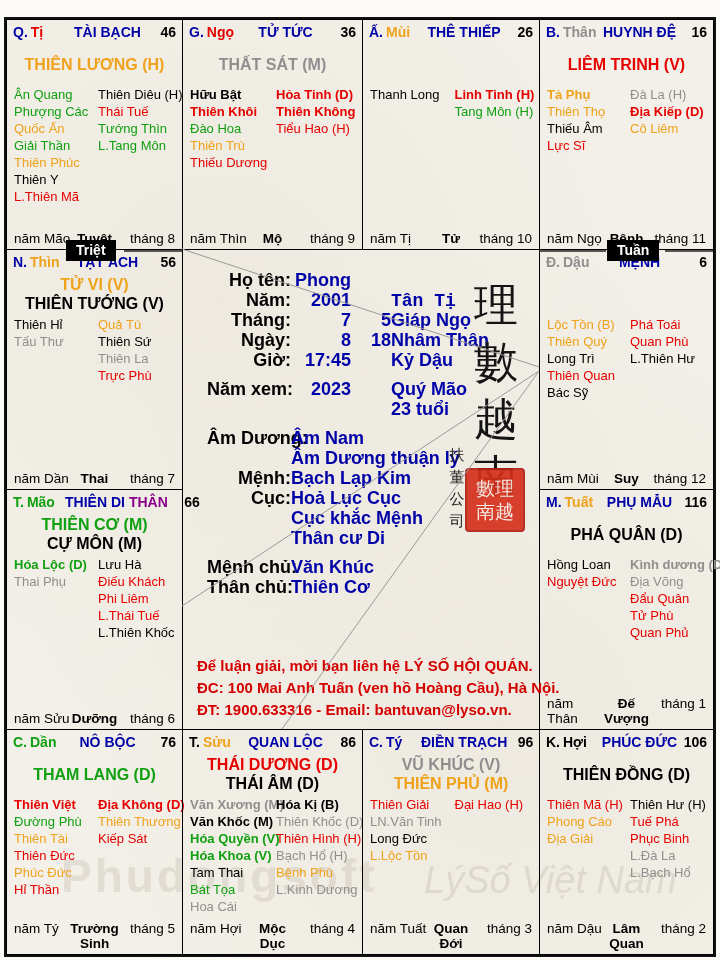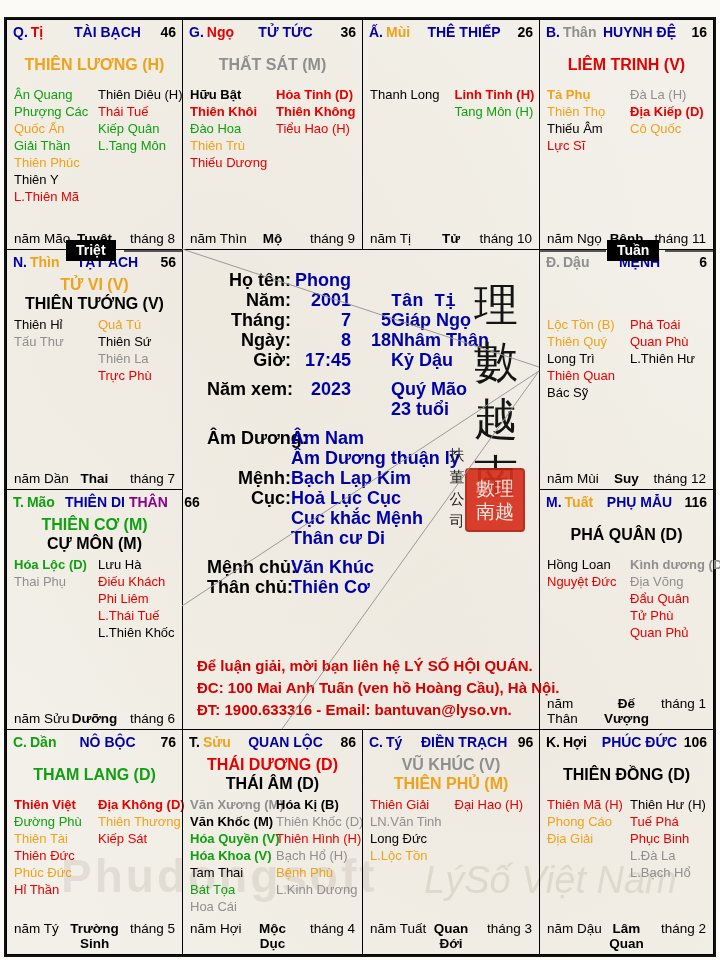--- a/index.html
+++ b/index.html
@@ -94,21 +94,21 @@
           <div class="star" style="color: rgb(17, 160, 17);">Phượng Các</div>
           <div class="star" style="color: rgb(239, 162, 27);">Quốc Ấn</div>
           <div class="star" style="color: rgb(17, 160, 17);">Giải Thần</div>
           <div class="star" style="color: rgb(239, 162, 27);">Thiên Phúc</div>
           <div class="star" style="color: rgb(0, 0, 0);">Thiên Y</div>
           <div class="star" style="color: rgb(230, 0, 0);">L.Thiên Mã</div>
         </div>
         <div class="scol">
           <div class="star" style="color: rgb(0, 0, 0);">Thiên Diêu (H)</div>
           <div class="star" style="color: rgb(230, 0, 0);">Thái Tuế</div>
-          <div class="star" style="color: rgb(17, 160, 17);">Kiếp Quân</div>
+          <div class="star" style="color: rgb(17, 160, 17);">Tướng Thìn</div>
           <div class="star" style="color: rgb(17, 160, 17);">L.Tang Môn</div>
         </div>
       </div>
       <div class="cell-foot">
         <span class="fyear">năm Mão</span>
         <span class="fstage" style="color: rgb(0, 0, 0); font-weight: 700;">Tuyệt</span>
         <span class="fmonth">tháng 8</span>
       </div>
     </div>
   <div class="cell" id="c1">
@@ -174,21 +174,21 @@
       <div class="cell-stars">
         <div class="scol">
           <div class="star" style="color: rgb(239, 162, 27); font-weight: 700;">Tả Phụ</div>
           <div class="star" style="color: rgb(239, 162, 27);">Thiên Thọ</div>
           <div class="star" style="color: rgb(0, 0, 0);">Thiếu Âm</div>
           <div class="star" style="color: rgb(230, 0, 0);">Lực Sĩ</div>
         </div>
         <div class="scol">
           <div class="star" style="color: rgb(143, 143, 143);">Đà La (H)</div>
           <div class="star" style="color: rgb(230, 0, 0); font-weight: 700;">Địa Kiếp (D)</div>
-          <div class="star" style="color: rgb(239, 162, 27);">Cô Quốc</div>
+          <div class="star" style="color: rgb(239, 162, 27);">Cô Liêm</div>
         </div>
       </div>
       <div class="cell-foot">
         <span class="fyear">năm Ngọ</span>
         <span class="fstage" style="color: rgb(0, 0, 0); font-weight: 700;">Bệnh</span>
         <span class="fmonth">tháng 11</span>
       </div>
     </div>
   <div class="cell" id="c4">
       <div class="cell-head">

